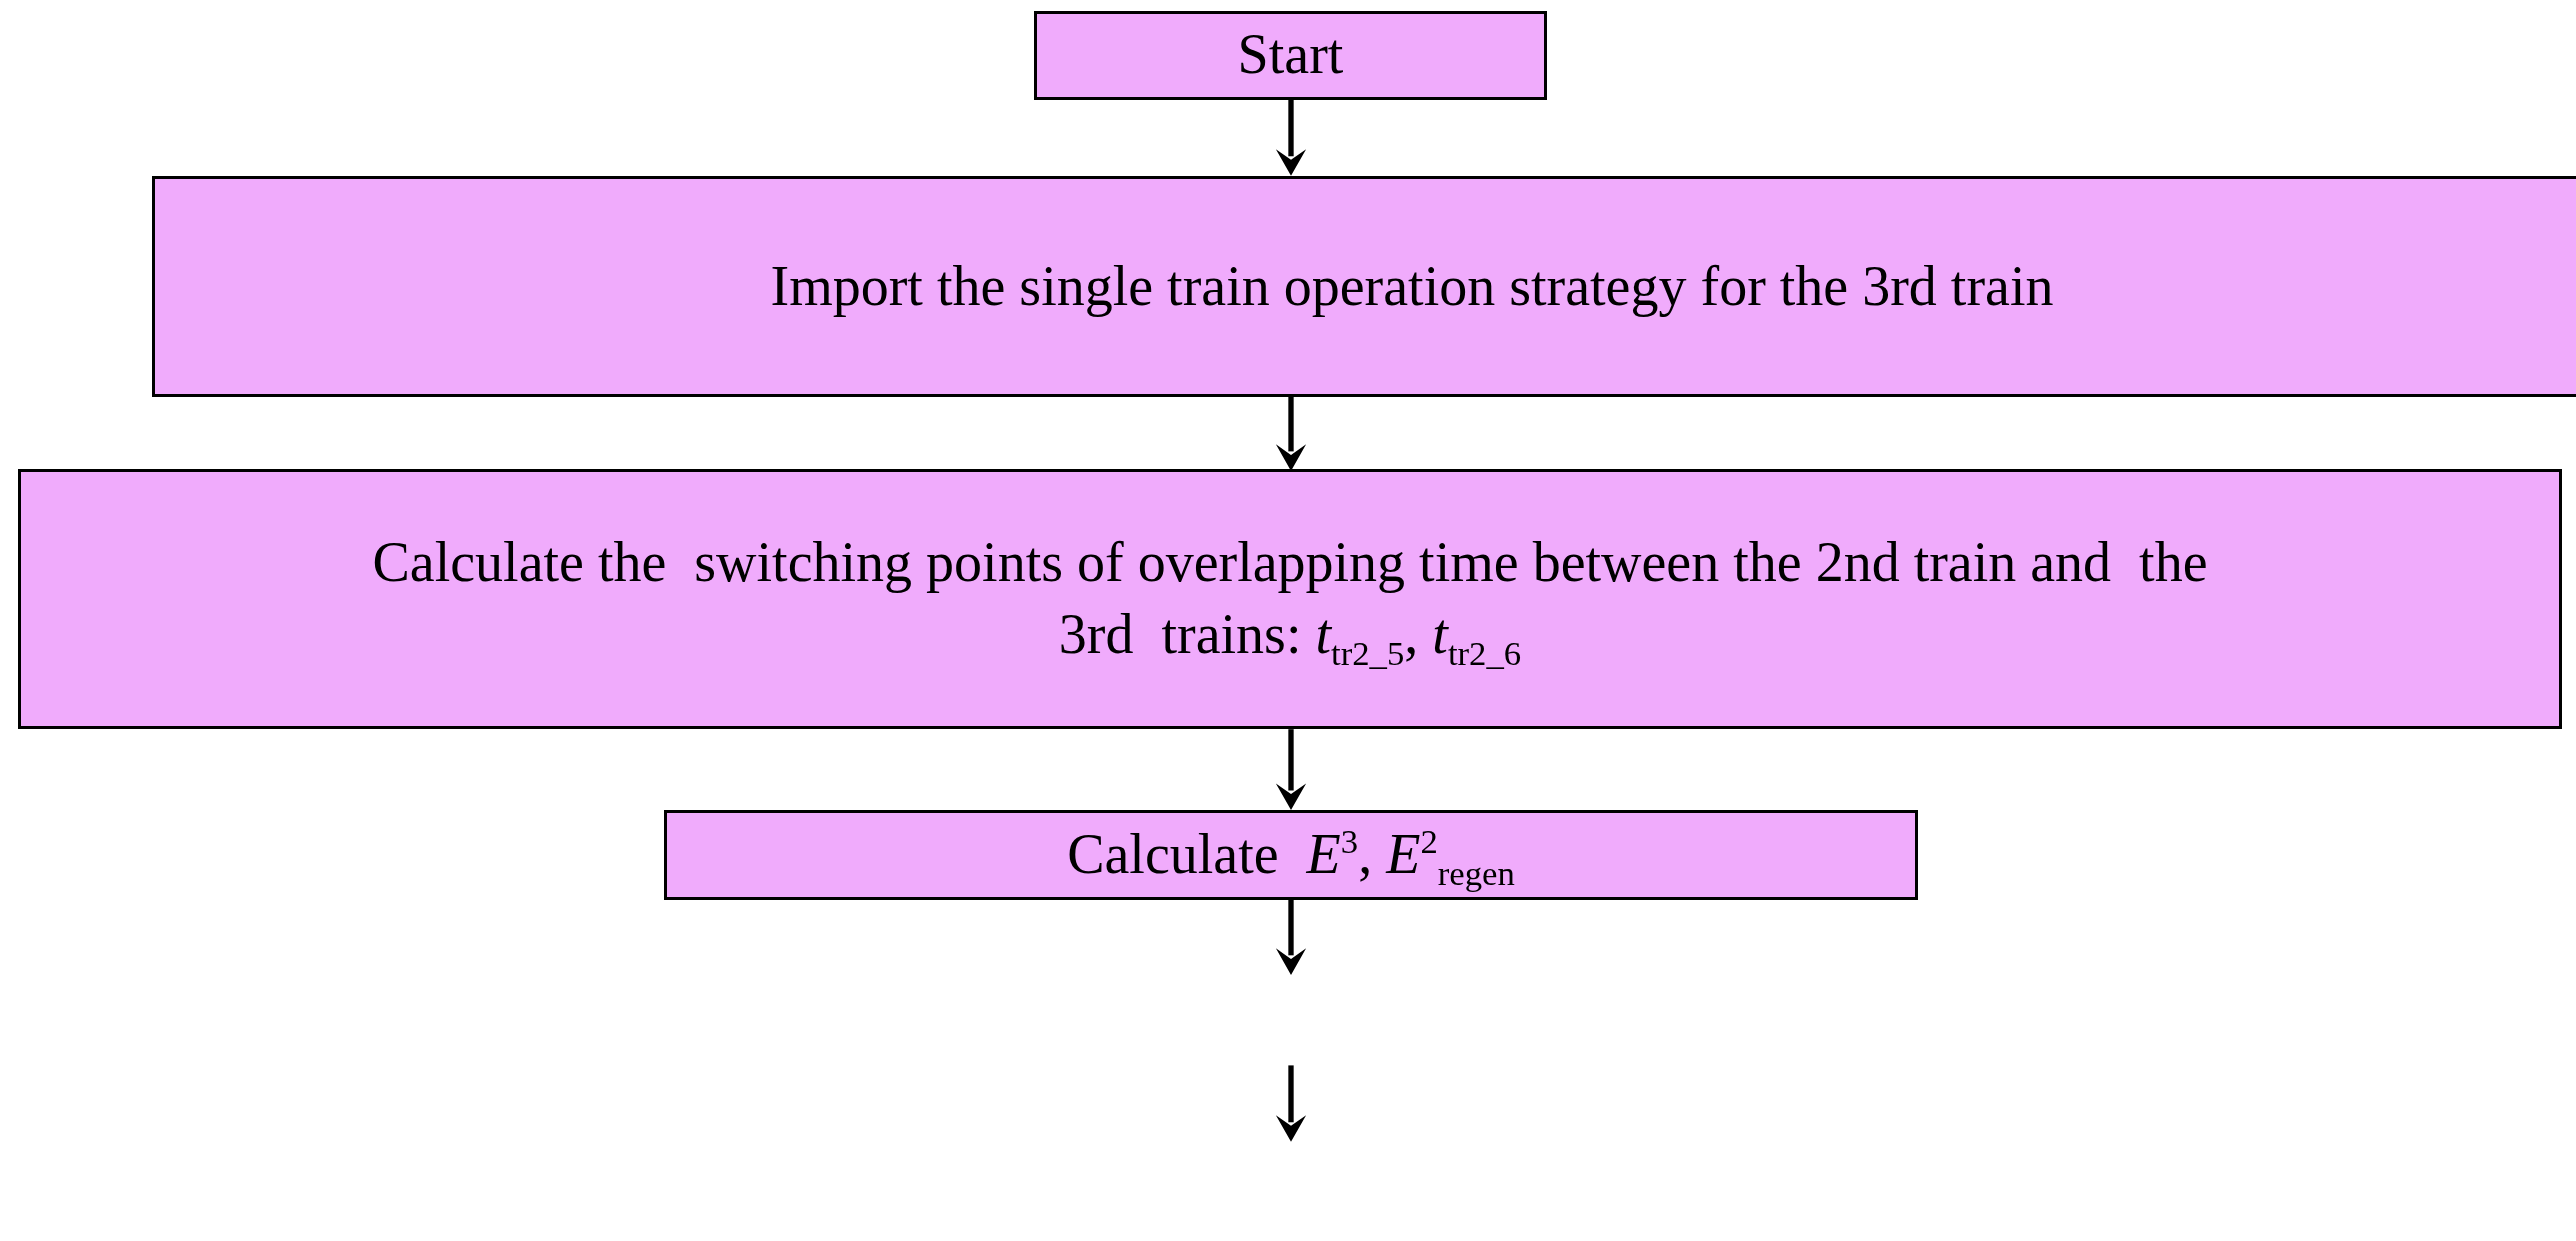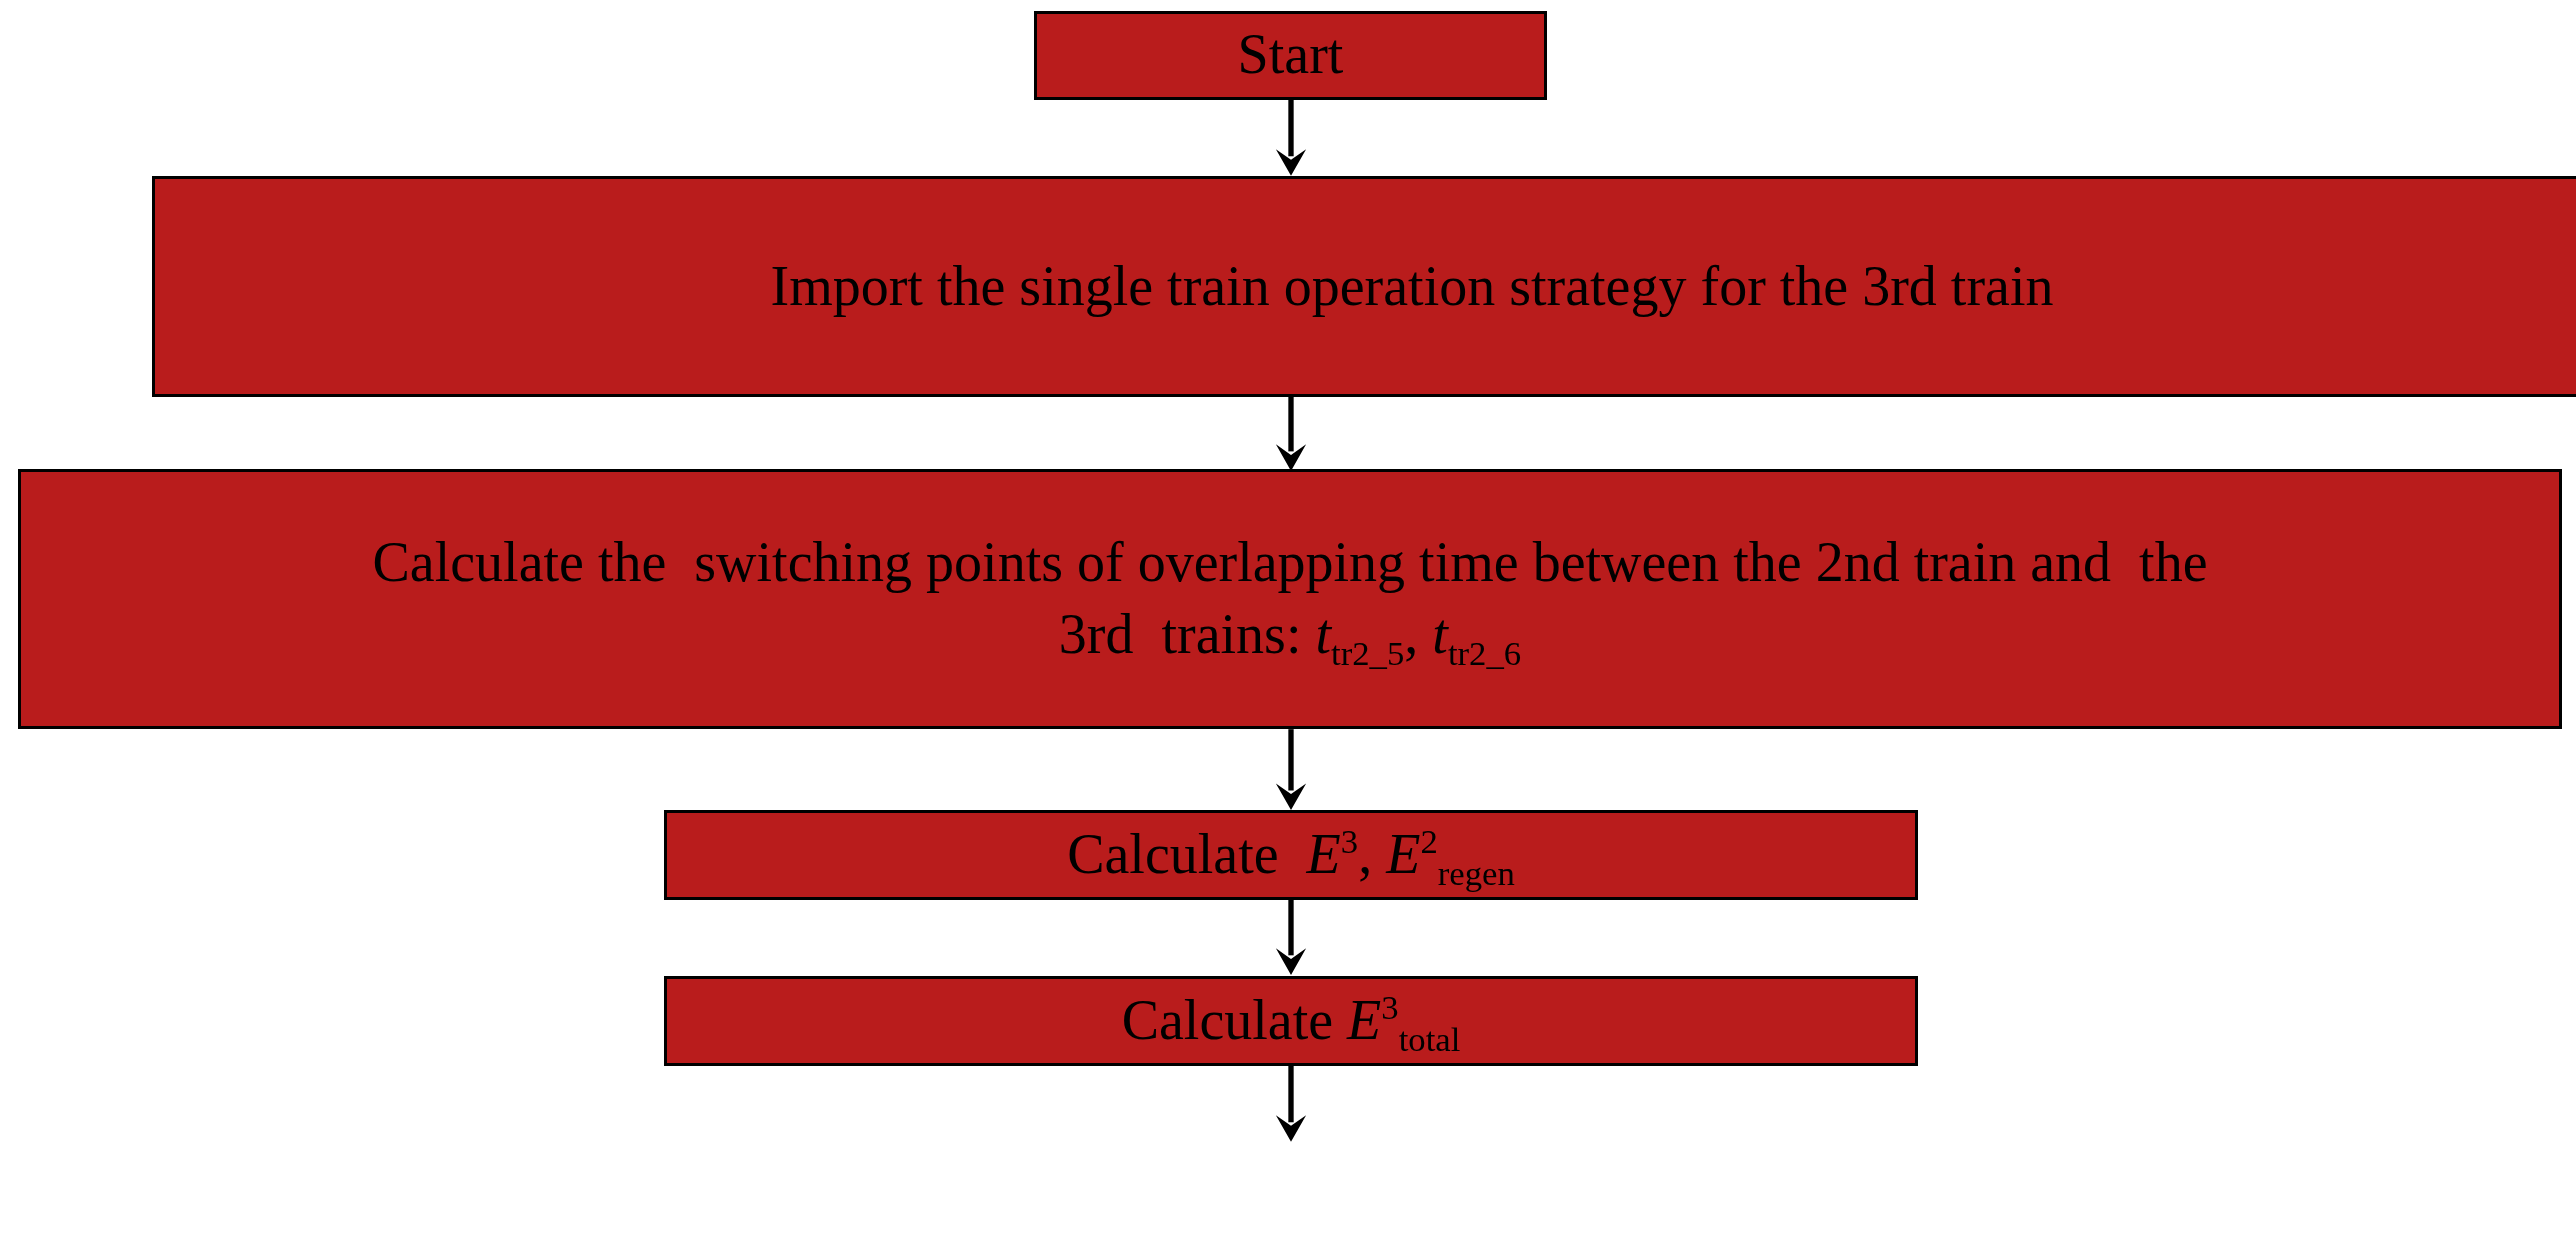--- a/index.html
+++ b/index.html
@@ -13,21 +13,21 @@
     height: 1241px;
     background: #ffffff;
     font-family: "Liberation Serif", "DejaVu Serif", serif;
     color: #000000;
     overflow: hidden;
   }
   .node {
     position: absolute;
     box-sizing: border-box;
     border: 3.6px solid #000000;
-    background: #b91c1c;
+    background: #f0abfc;
     display: flex;
     align-items: center;
     justify-content: center;
     text-align: center;
     line-height: 1.28;
   }
   .node .txt {
     display: block;
     width: 100%;
     padding: 0 9px;
@@ -97,23 +97,20 @@
     <span class="txt"><span>Calculate  </span><span class="mi">E</span><span class="sup">3</span><span>, </span><span class="mi">E</span><span class="sup">2</span><span class="sub">regen</span></span>
   </div>
 
   <div class="connector" style="left:1275px; top:899px;">
     <svg width="32" height="78" viewBox="0 0 36 87" xmlns="http://www.w3.org/2000/svg">
       <line x1="18" y1="0" x2="18" y2="63" stroke="#000000" stroke-width="6"></line>
       <path d="M 1 55 L 18 85 L 35 55 L 18 67 Z" fill="#000000"></path>
     </svg>
   </div>
 
-  <div class="node" id="node-e3total">
-    <span class="txt"><span>Calculate </span><span class="mi">E</span><span class="sup">3</span><span class="sub">total</span></span>
-  </div>
 
   <div class="connector" style="left:1275px; top:1065px;">
     <svg width="32" height="79" viewBox="0 0 36 88" xmlns="http://www.w3.org/2000/svg">
       <line x1="18" y1="0" x2="18" y2="64" stroke="#000000" stroke-width="6"></line>
       <path d="M 1 56 L 18 86 L 35 56 L 18 68 Z" fill="#000000"></path>
     </svg>
   </div>
 
 
 </div>

